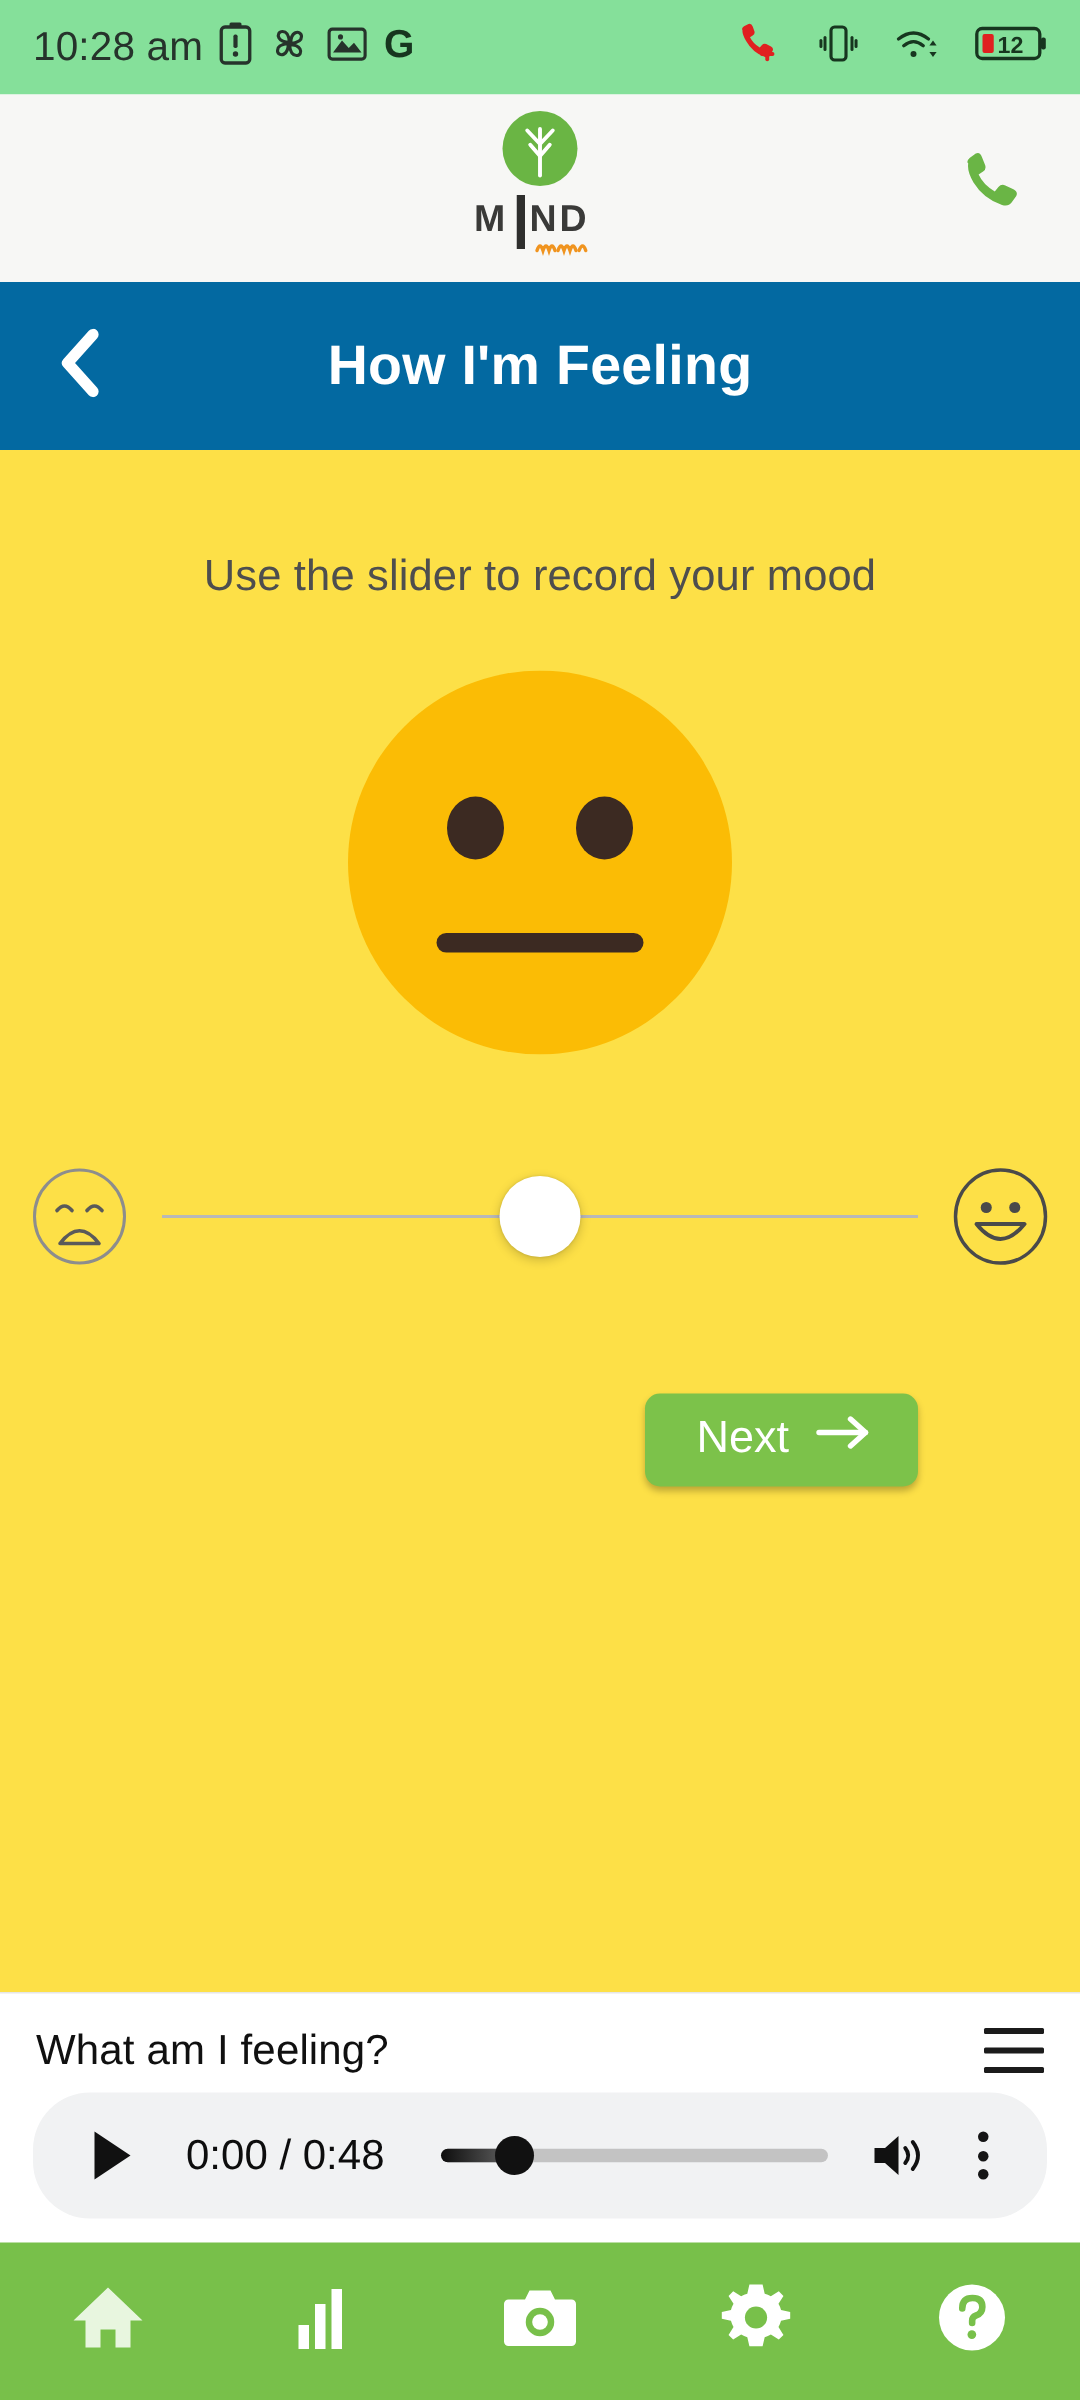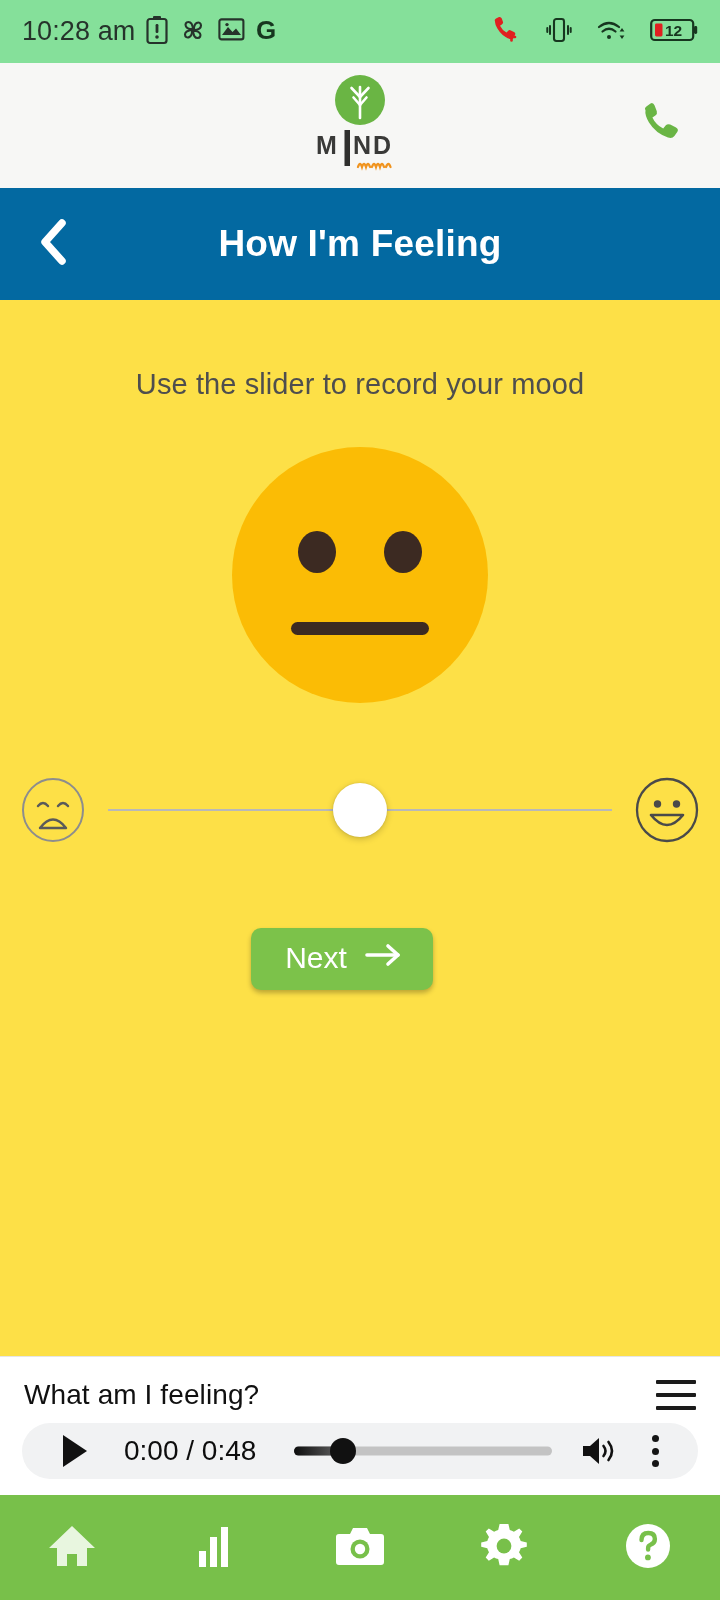--- a/index.html
+++ b/index.html
@@ -121,21 +121,21 @@
     width: 54px; height: 54px; border-radius: 50%;
     background: #ffffff;
     box-shadow: 0 2px 7px rgba(0,0,0,.20), 0 0 2px rgba(0,0,0,.12);
     transform: translate(-50%, -50%);
     cursor: grab;
   }
 
   
   .next-row {
     width: 576px;
-    display: flex; justify-content: center;
+    display: flex; justify-content: flex-end;
     padding-right: 36px;
     margin-top: 78px;
   }
   .next-btn {
     background: #7cc24a;
     border: none;
     border-radius: 10px;
     color: #ffffff;
     font-size: 30px;
     font-family: "Liberation Sans", sans-serif;
@@ -162,21 +162,21 @@
   }
   .hamburger {
     margin-left: auto; width: 40px; height: 30px;
     display: flex; flex-direction: column; justify-content: space-between;
     cursor: pointer;
   }
   .hamburger span { display:block; height: 4px; background:#1b1b1b; border-radius:1px; }
   .player-bar {
     background: #f1f2f3;
     border-radius: 38px;
-    height: 56px;
+    height: 84px;
     display: flex; align-items: center;
     padding: 0 26px 0 38px;
     gap: 0;
   }
   .play-btn {
     width: 34px; height: 38px; flex: 0 0 34px;
     cursor: pointer;
     display:flex; align-items:center;
   }
   .time-label {

